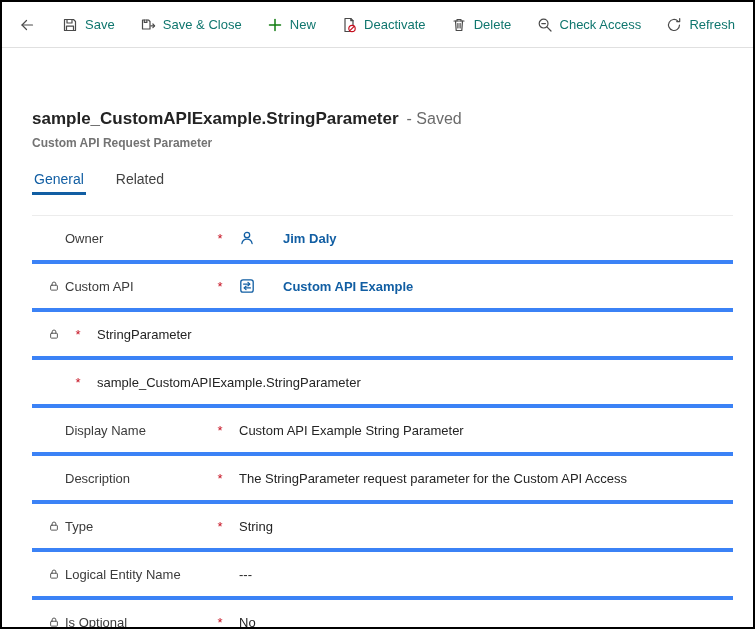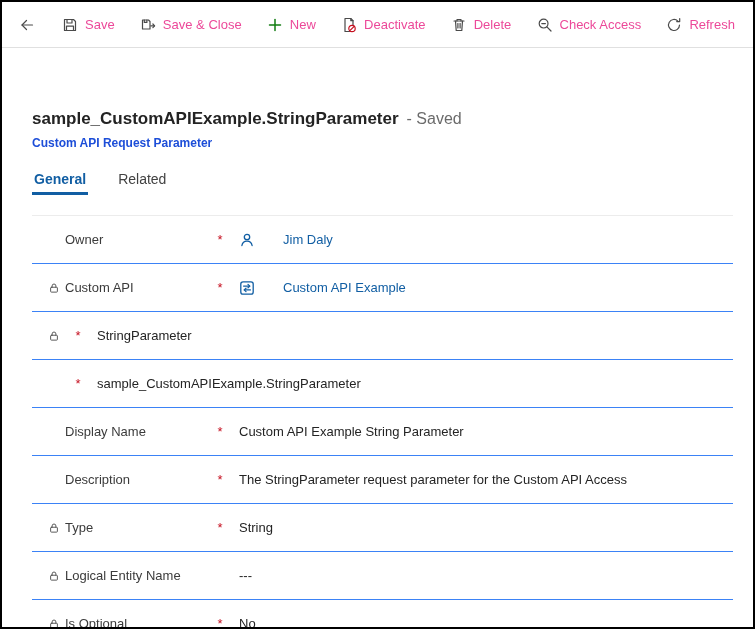--- a/index.html
+++ b/index.html
@@ -8,43 +8,43 @@
     font-family:"Liberation Sans","DejaVu Sans",sans-serif;
     color:#242424;
     --blue:#115ea3; --red:#c50f1f; --green:#107c10; --gray-icon:#4a4a4a;
   }
   .window{ width:755px; height:629px; border:2px solid #000; background:#fff; overflow:hidden; }
 
   
   .command-bar{ display:flex; align-items:center; height:46px; border-bottom:1px solid #e0e0e0; padding:0 14px 0 8px; }
   .back-btn{ background:none; border:none; width:34px; height:34px; display:flex; align-items:center; justify-content:center; cursor:pointer; margin-right:14px; }
   .commands{ flex:1; display:flex; align-items:center; justify-content:space-between; }
-  .command{ background:none; border:none; display:flex; align-items:center; gap:7px; font-family:inherit; font-size:13px; color:#ec4899; cursor:pointer; padding:6px 4px; white-space:nowrap; }
+  .command{ background:none; border:none; display:flex; align-items:center; gap:7px; font-family:inherit; font-size:13px; color:#0f766e; cursor:pointer; padding:6px 4px; white-space:nowrap; }
   .icon svg{ display:block; }
 
   
   .header{ padding:18px 30px 0 30px; }
   .title-row{ display:flex; align-items:baseline; gap:8px; }
   .title{ font-size:17px; line-height:22px; font-weight:700; color:#232323; }
   .saved{ font-size:16px; color:#6b6b6b; font-weight:400;margin-top:44px; }
-  .subtitle{ margin-top:5px; font-size:12px; line-height:16px; font-weight:600; color:#1d4ed8; }
+  .subtitle{ margin-top:5px; font-size:12px; line-height:16px; font-weight:600; color:#737373; }
 
   
   .tabs{ display:flex; gap:28px; padding:0 30px; margin-top:18px; }
   .tab{ background:none; border:none; font-family:inherit; font-size:14px; color:#424242; cursor:pointer; padding:2px 2px 5px 2px; border-bottom:3px solid transparent; }
-  .tab.active{ color:var(--blue); font-weight:700; border-bottom-color:var(--blue); }
+  .tab.active{ color:var(--blue); font-weight:400; border-bottom-color:var(--blue); }
 
   
   .form{ margin:20px 20px 0 30px; border-top:1px solid #ececec; }
-  .row{ display:flex; align-items:center; height:48px; border-bottom:1px solid #3b82f6; padding-left:16px; }
+  .row{ display:flex; align-items:center; height:48px; border-bottom:4px solid #3b82f6; padding-left:16px; }
   .lock{ width:17px; display:flex; align-items:center; }
   .flabel{ width:142px; font-size:13px; color:#3b3b3b; }
   .req{ width:26px; text-align:center; font-size:13px; color:var(--red); }
   .fvalue{ margin-left:6px; display:flex; align-items:center; gap:7px; font-size:13px; color:#242424; }
-  .fvalue.link{ color:var(--blue); font-weight:400; cursor:pointer;gap:28px; }
+  .fvalue.link{ color:var(--blue); font-weight:700; cursor:pointer;gap:28px; }
   .fvalue[data-interactable="true"]{ cursor:pointer; }
   .val-icon:empty{ display:none; }
 </style>
 </head>
 <body style="--blue: #115ea3; --red: #c50f1f; --green: #107c10;">
 
 <div class="window" data-interactable="false">
   <header class="command-bar" data-interactable="false">
     <button class="back-btn" data-interactable="true">
       <span class="icon" data-interactable="false">

